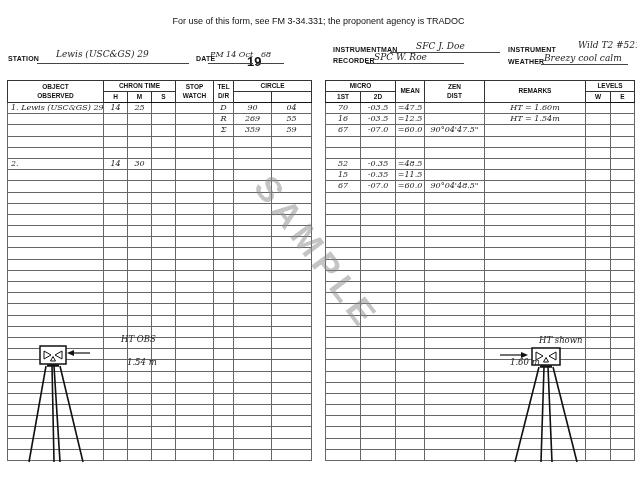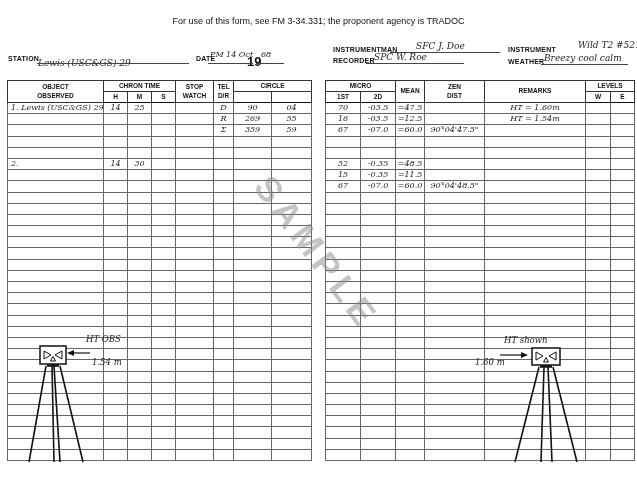--- a/index.html
+++ b/index.html
@@ -17,32 +17,32 @@
   table.grid th{border:1px solid #333;padding:0;font-size:6.5px;font-weight:bold;
                 text-align:center;vertical-align:middle;white-space:pre-line;line-height:1.25;height:10px;}
   table.grid td{border:1px solid #666;padding:0 1px;height:10.2px;overflow:hidden;
                 font-family:"DejaVu Serif",serif;font-style:italic;font-size:8px;color:#222;
                 text-align:center;vertical-align:middle;line-height:1;white-space:nowrap;}
   table.grid td.col-obj{text-align:left;padding-left:3px;}
   table.grid tr.hdr2 th{border-bottom:1.5px solid #111;}
   .watermark{top:168px;left:278px;transform:rotate(53deg);transform-origin:0 0;
              font-size:35px;font-weight:bold;letter-spacing:6px;color:#8a8a8a;opacity:.5;z-index:6;}
   .footer{top:469px;left:5px;font-size:11px;font-weight:bold;}
-  .diag-label{font-family:"DejaVu Serif",serif;font-style:italic;font-size:8.5px;color:#222;white-space:nowrap;z-index:8;}
+  .diag-label{font-family:"DejaVu Serif",serif;font-style:italic;font-size:8.5px;color:#222;white-space:nowrap;z-index:8;margin-left:35px;}
   svg.tripod{position:absolute;z-index:7;overflow:visible;}
 </style>
 </head>
 <body>
 
 <div class="page">
 
   <div class="abs subtitle">For use of this form, see  FM 3-34.331; the proponent agency is TRADOC</div>
 
   <div class="abs lbl" style="left:8px;top:55px;">STATION</div>
-  <div class="abs hw" style="left:38px;top:49px;margin-top:9px;">Lewis (USC&amp;GS) 29</div>
+  <div class="abs hw" style="left:56px;top:49px;">Lewis (USC&amp;GS) 29</div>
   <div class="abs uline" style="left:37px;top:63px;width:152px;"></div>
 
   <div class="abs lbl" style="left:196px;top:55px;">DATE</div>
   <div class="abs hw" style="left:210px;top:50px;font-size:8px;">PM 14 Oct</div>
   <div class="abs printed" style="left:247px;top:54px;">19</div>
   <div class="abs hw" style="left:261px;top:50px;font-size:8px;">68</div>
   <div class="abs uline" style="left:208px;top:63px;width:45px;"></div>
   <div class="abs uline" style="left:256px;top:63px;width:28px;"></div>
 
   <div class="abs lbl" style="left:333px;top:46px;">INSTRUMENTMAN</div>

